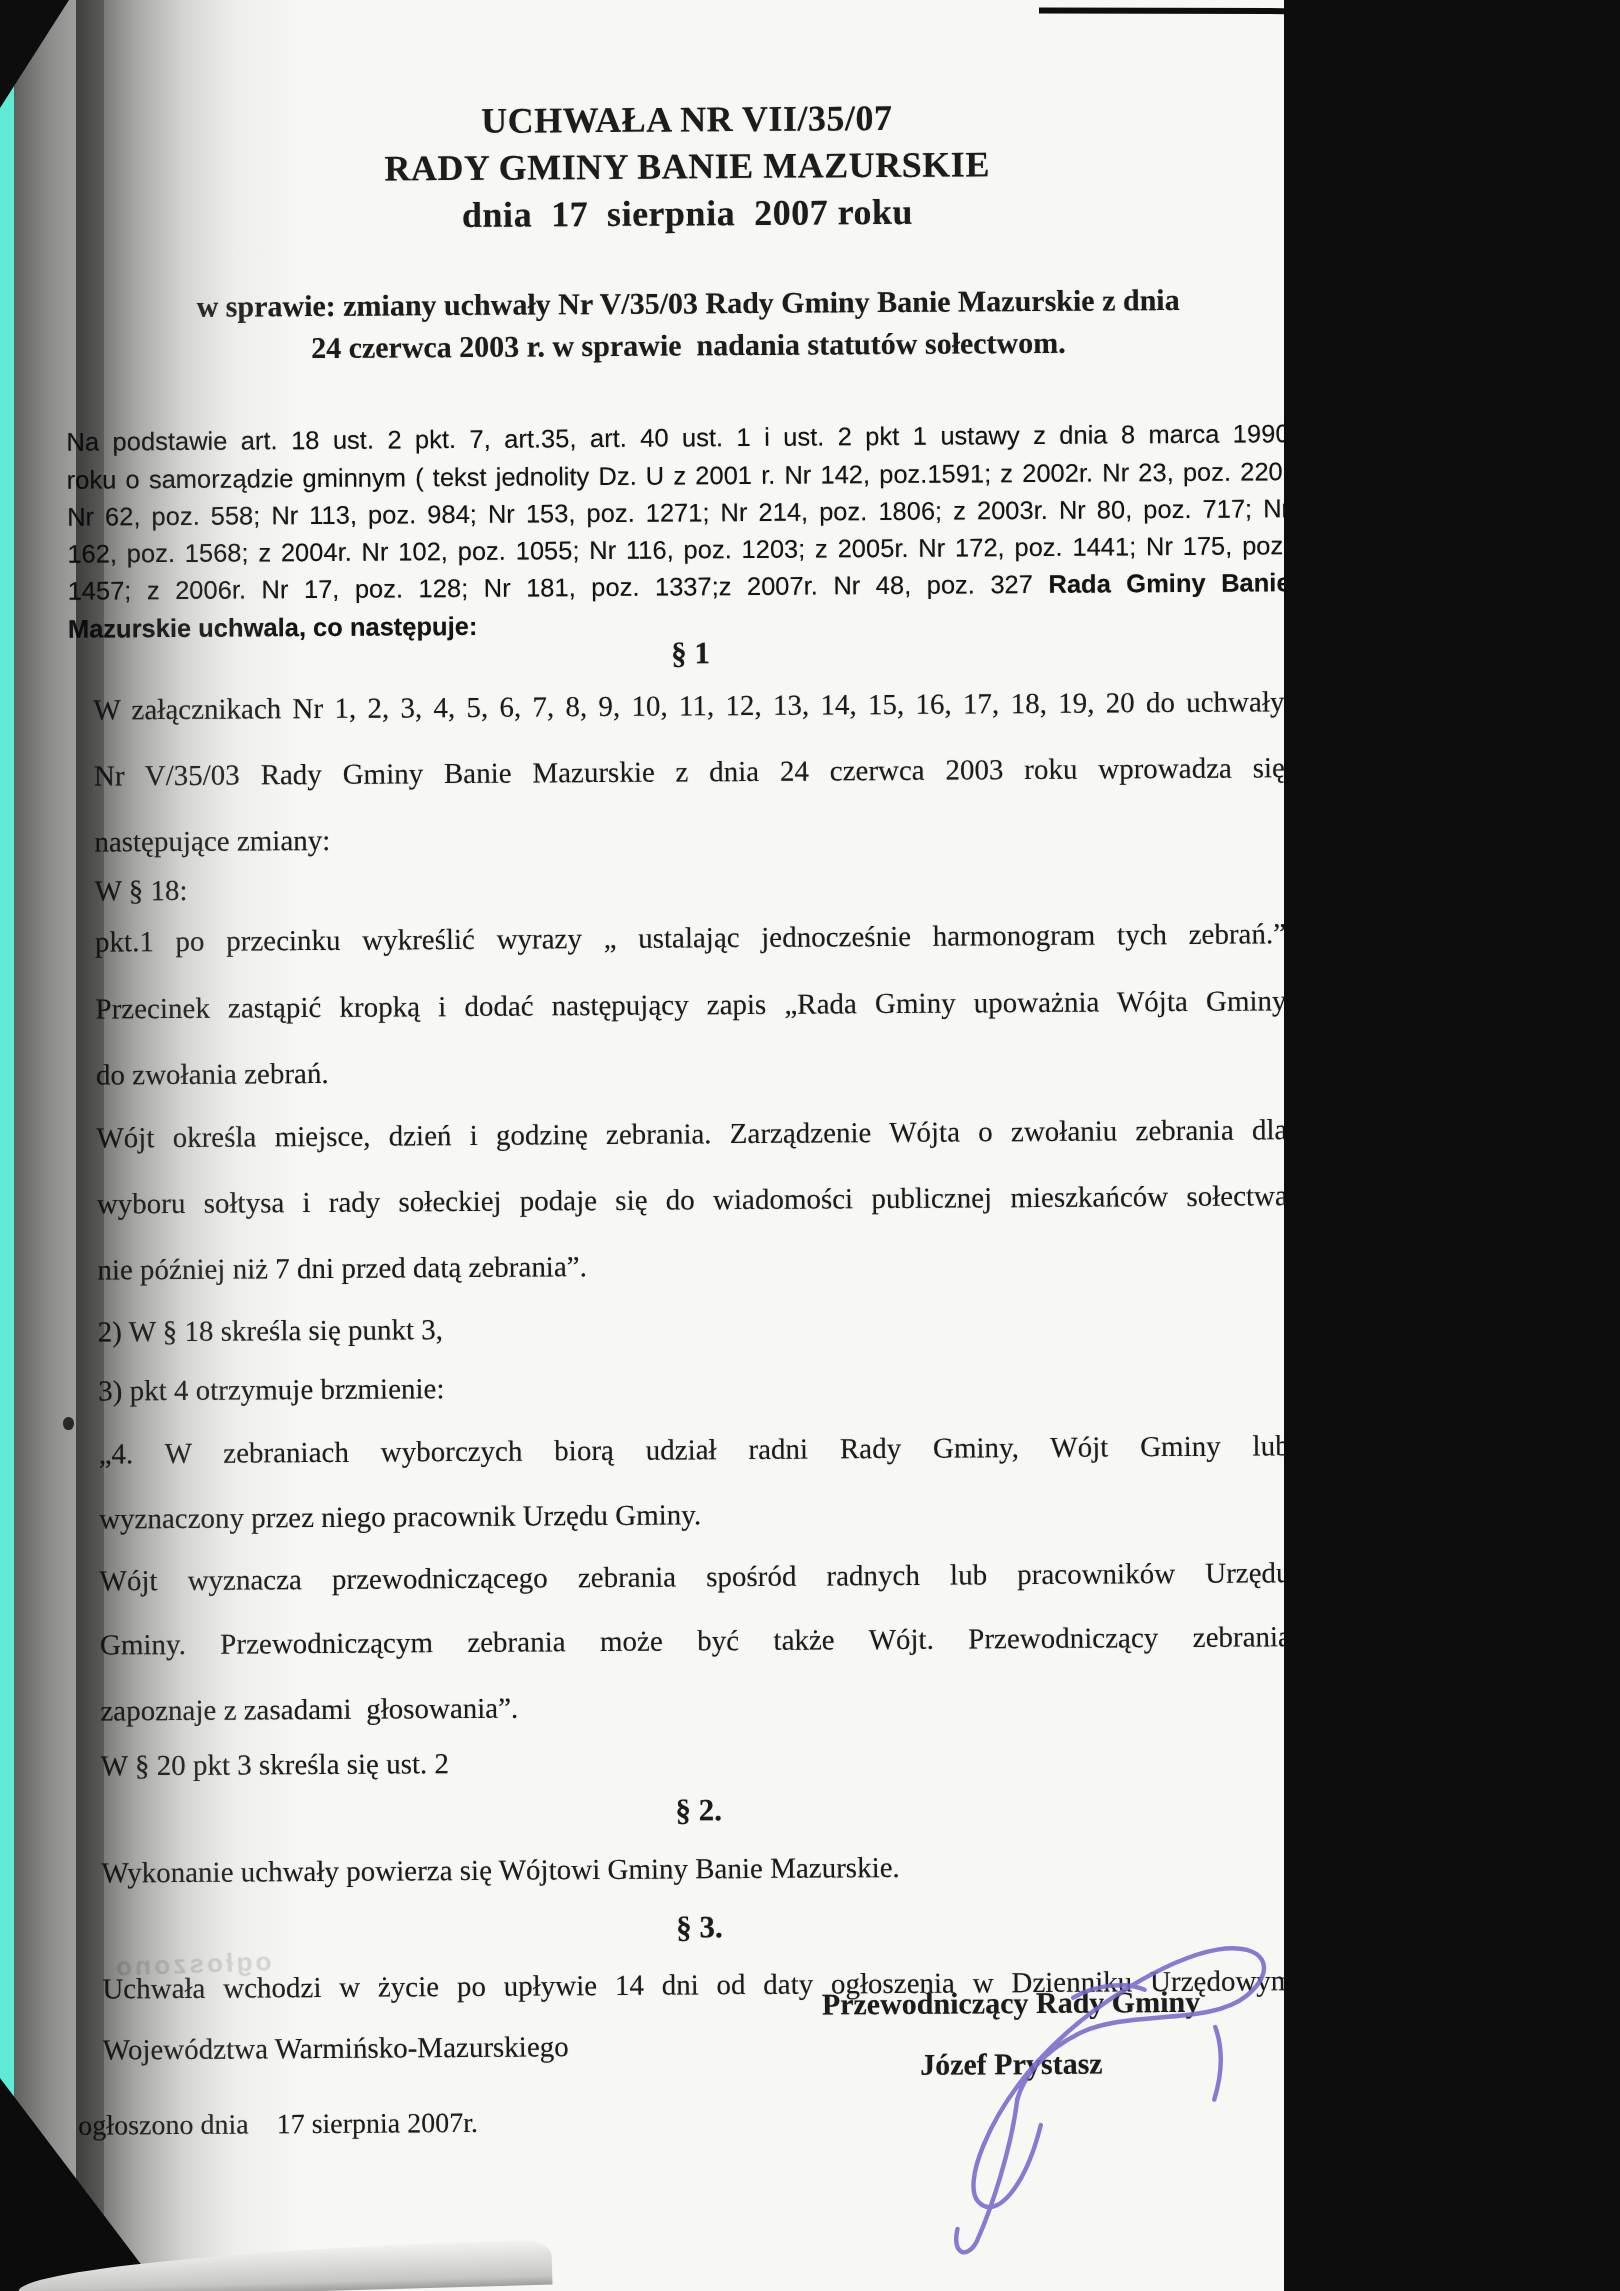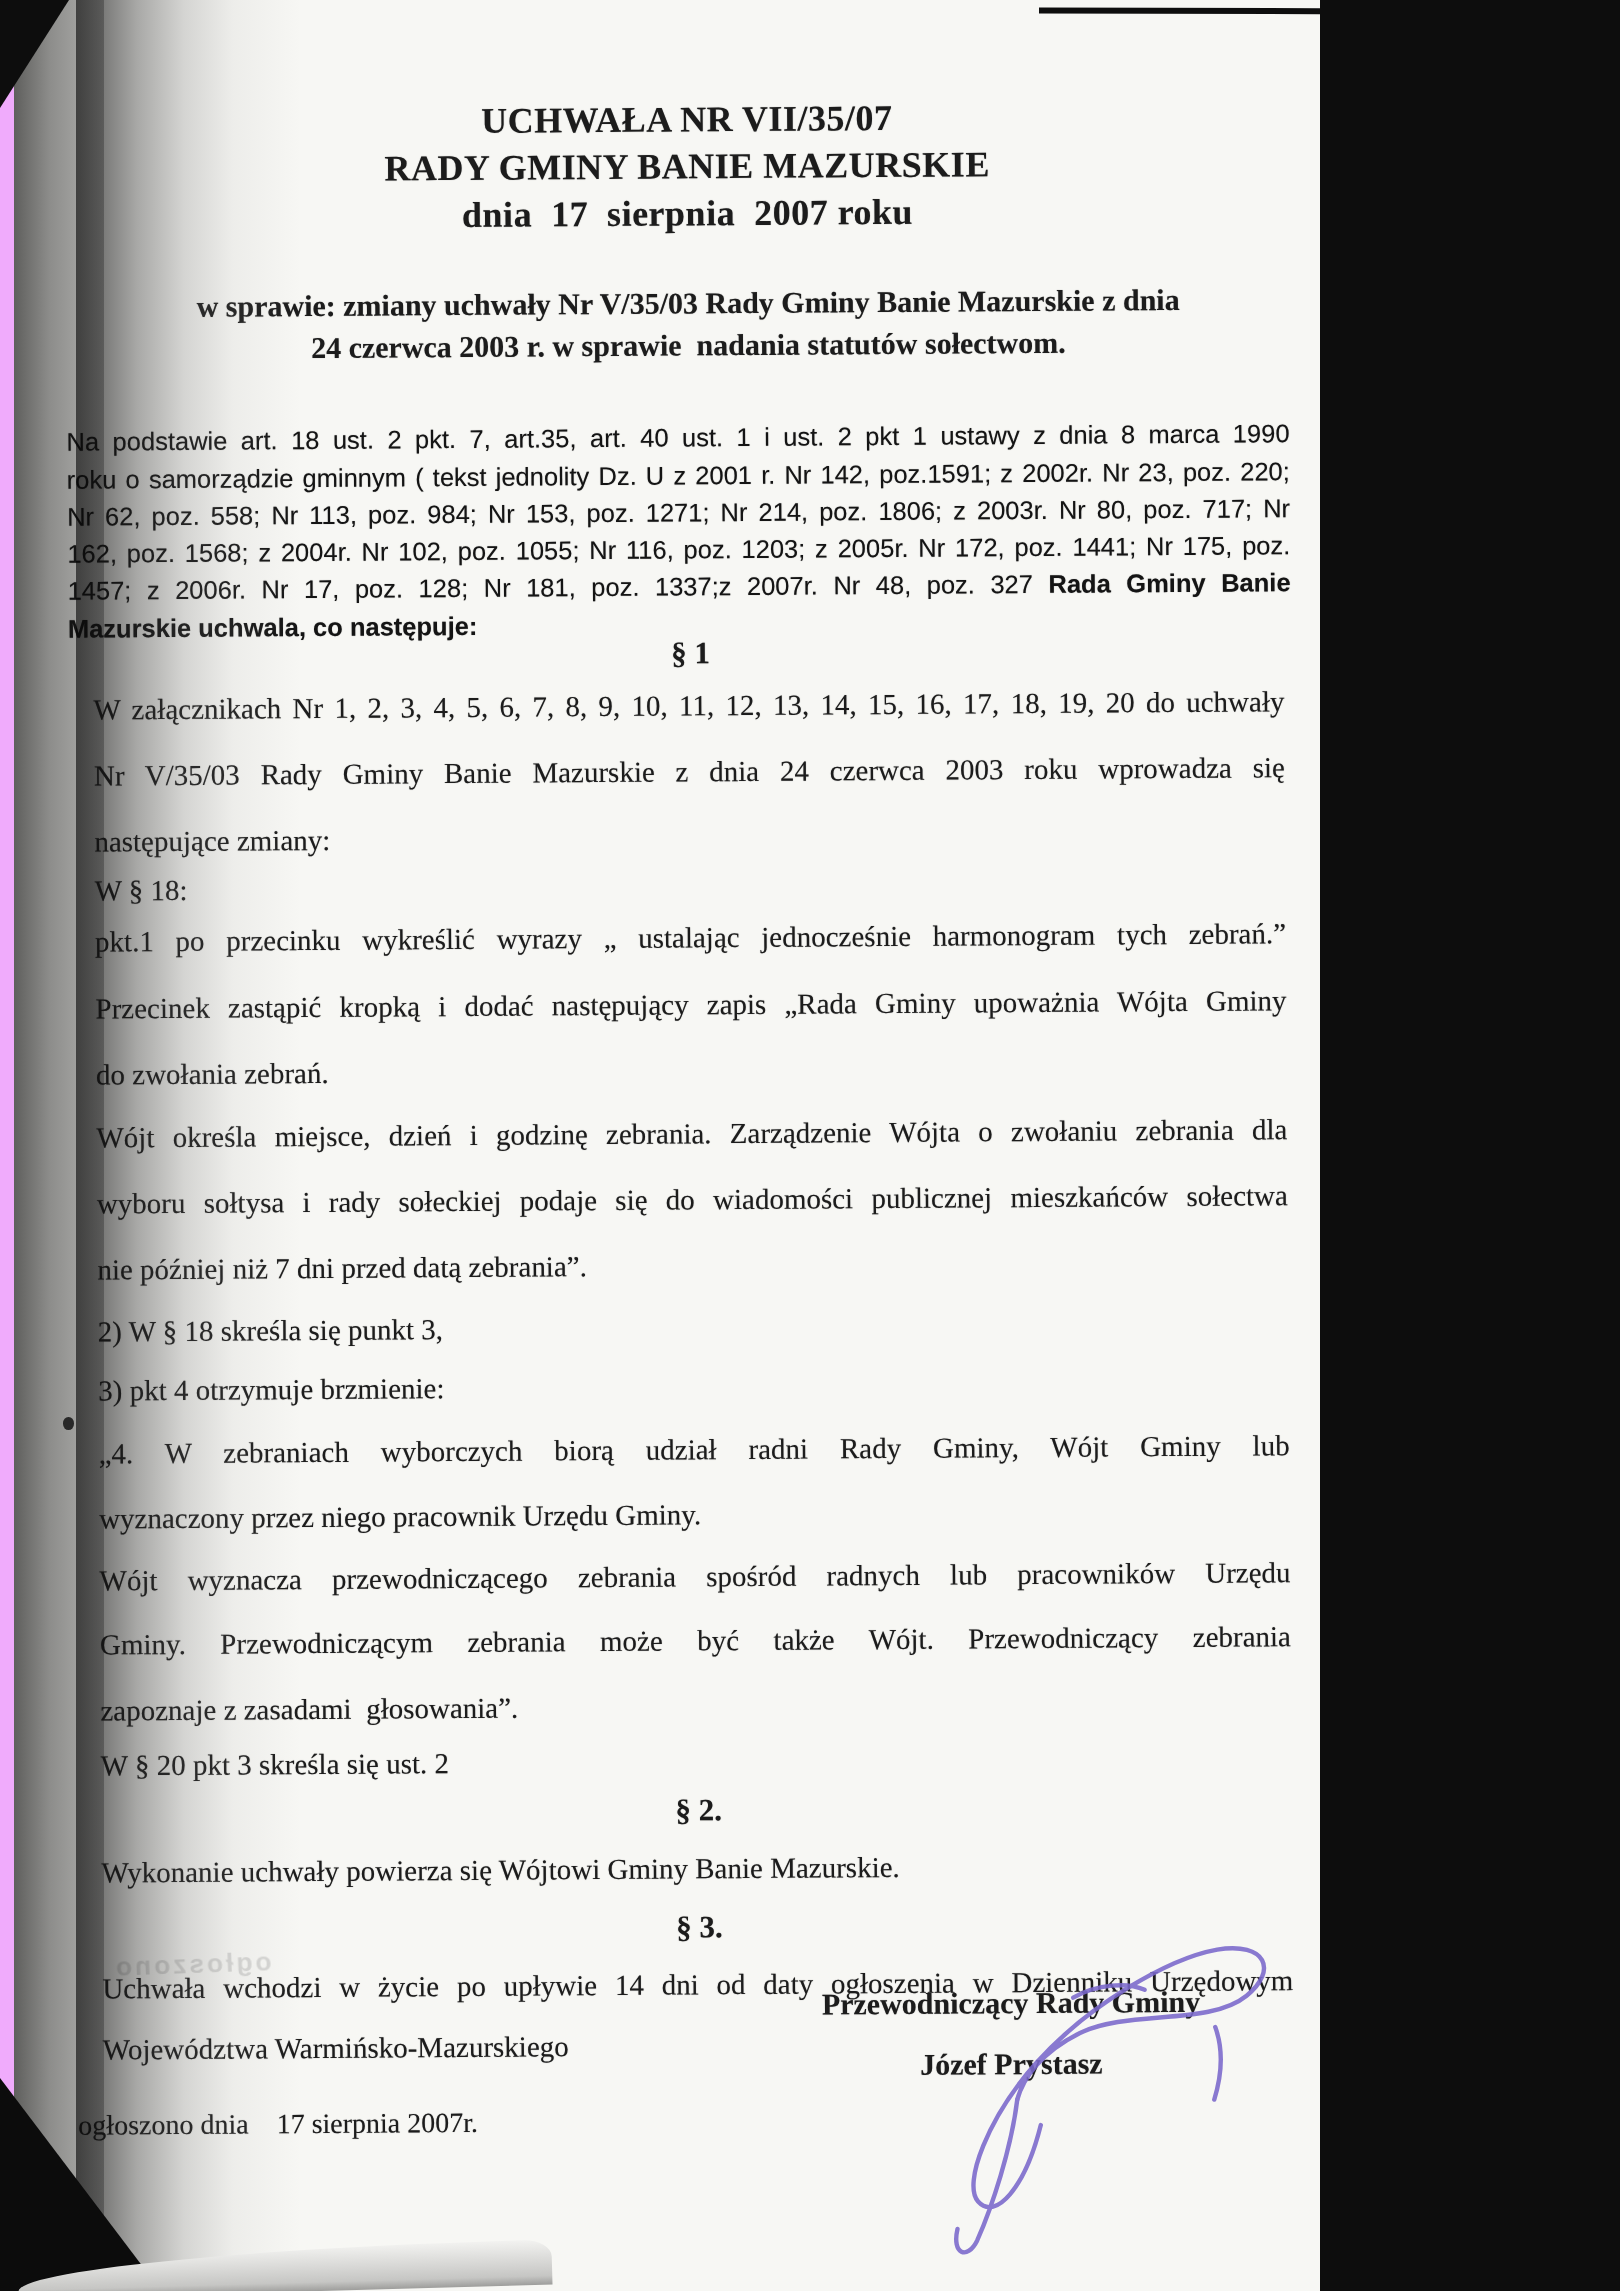--- a/index.html
+++ b/index.html
@@ -1,17 +1,17 @@
 <!DOCTYPE html>
 <html><head>
 <meta charset="utf-8">
 <style>
   html,body{margin:0;padding:0;background:#0d0d0d;}
-  #canvas{position:relative;width:1284px;height:2292px;overflow:hidden;background:#f0abfc;
-          font-family:"Liberation Serif",serif;color:#1c1c1c;padding-left:36px;}
+  #canvas{position:relative;width:1284px;height:2292px;overflow:hidden;background:#5eead4;
+          font-family:"Liberation Serif",serif;color:#1c1c1c;}
   
   #sheet{position:absolute;left:13.7px;top:0;width:1606px;height:2292px;background:#f7f7f4;}
   .under-pages{position:absolute;left:0;top:0;width:90px;height:2292px;
      background:linear-gradient(90deg,#5f5f5d 0,#8d8d8b 40%,#b3b3b1 100%);}
   .right-edge-streaks{position:absolute;right:0;top:39px;width:93px;height:2252px;
      background:
        linear-gradient(90deg,rgba(0,0,0,0) 0,rgba(120,120,118,0.10) 45%,rgba(110,110,108,0.35) 72%,rgba(150,150,148,0.18) 80%,rgba(230,230,228,0.05) 100%);}
   .binding-shadow{position:absolute;left:76px;top:0;width:225px;height:2292px;z-index:6;pointer-events:none;
      background:linear-gradient(90deg,rgba(5,5,5,0.62) 0,rgba(15,15,15,0.55) 25.5px,rgba(40,40,40,0.38) 61px,rgba(90,90,90,0.22) 108px,rgba(150,150,150,0.10) 157px,rgba(200,200,200,0) 100%);}
   

